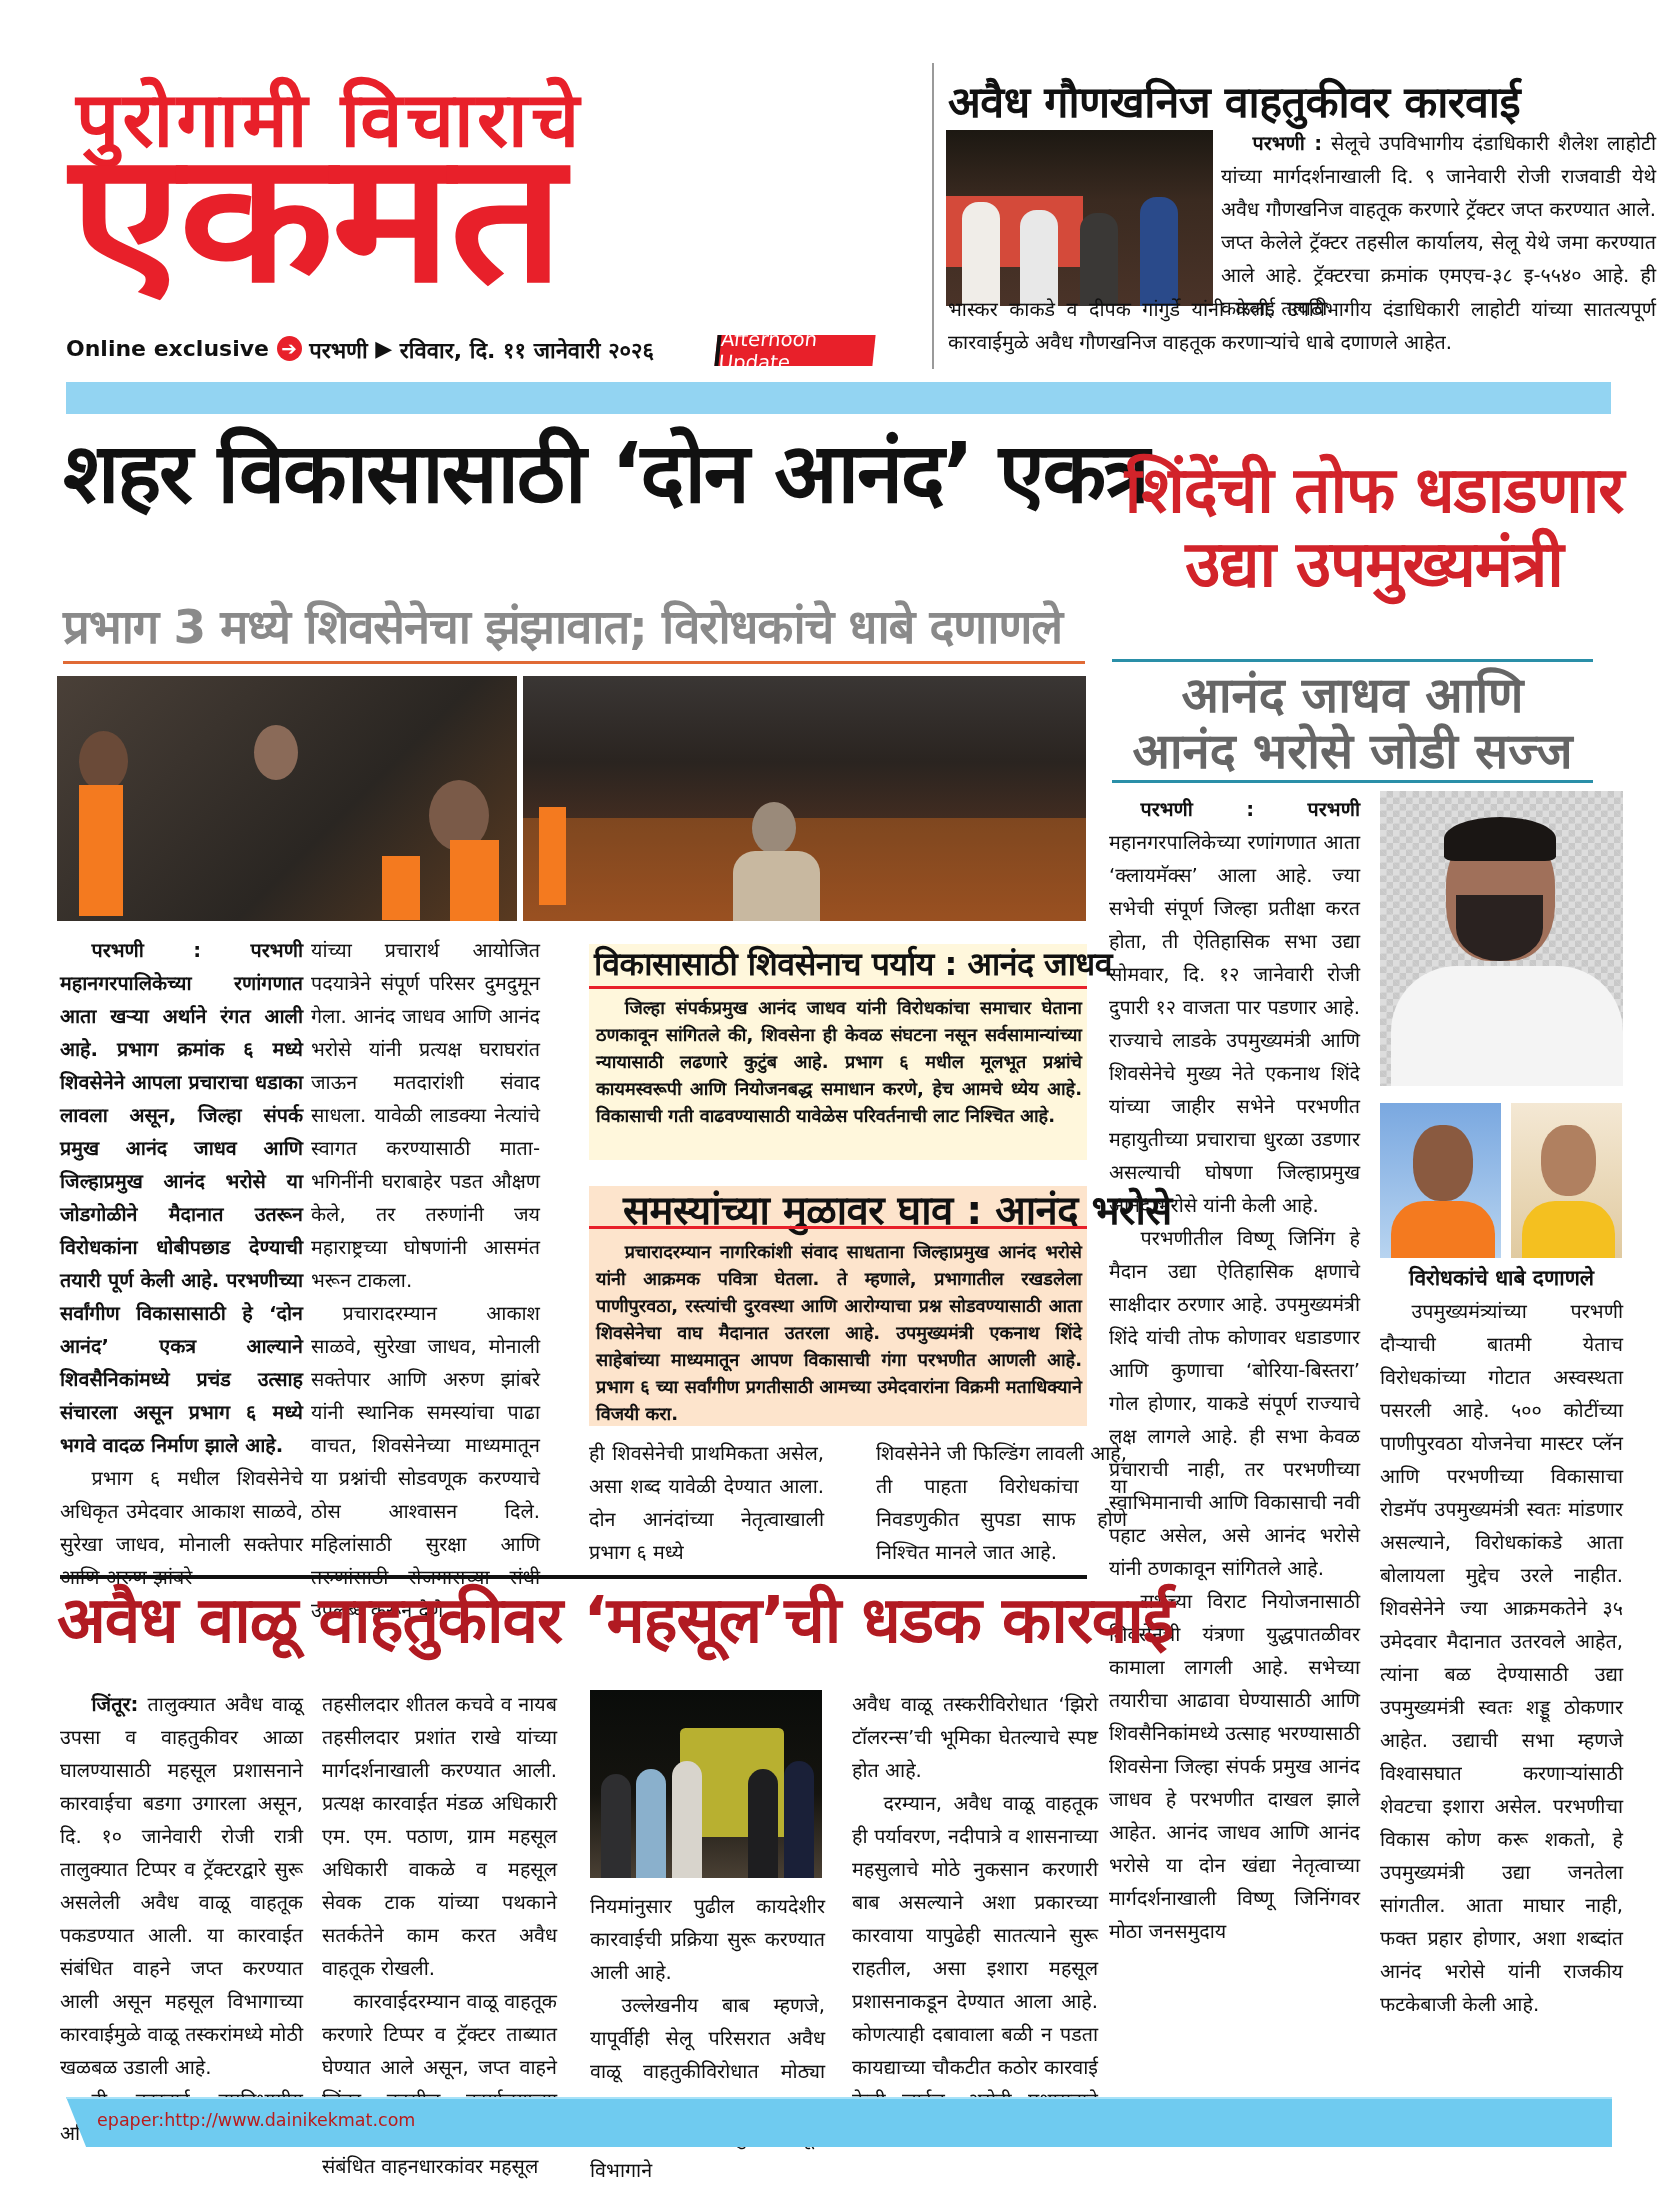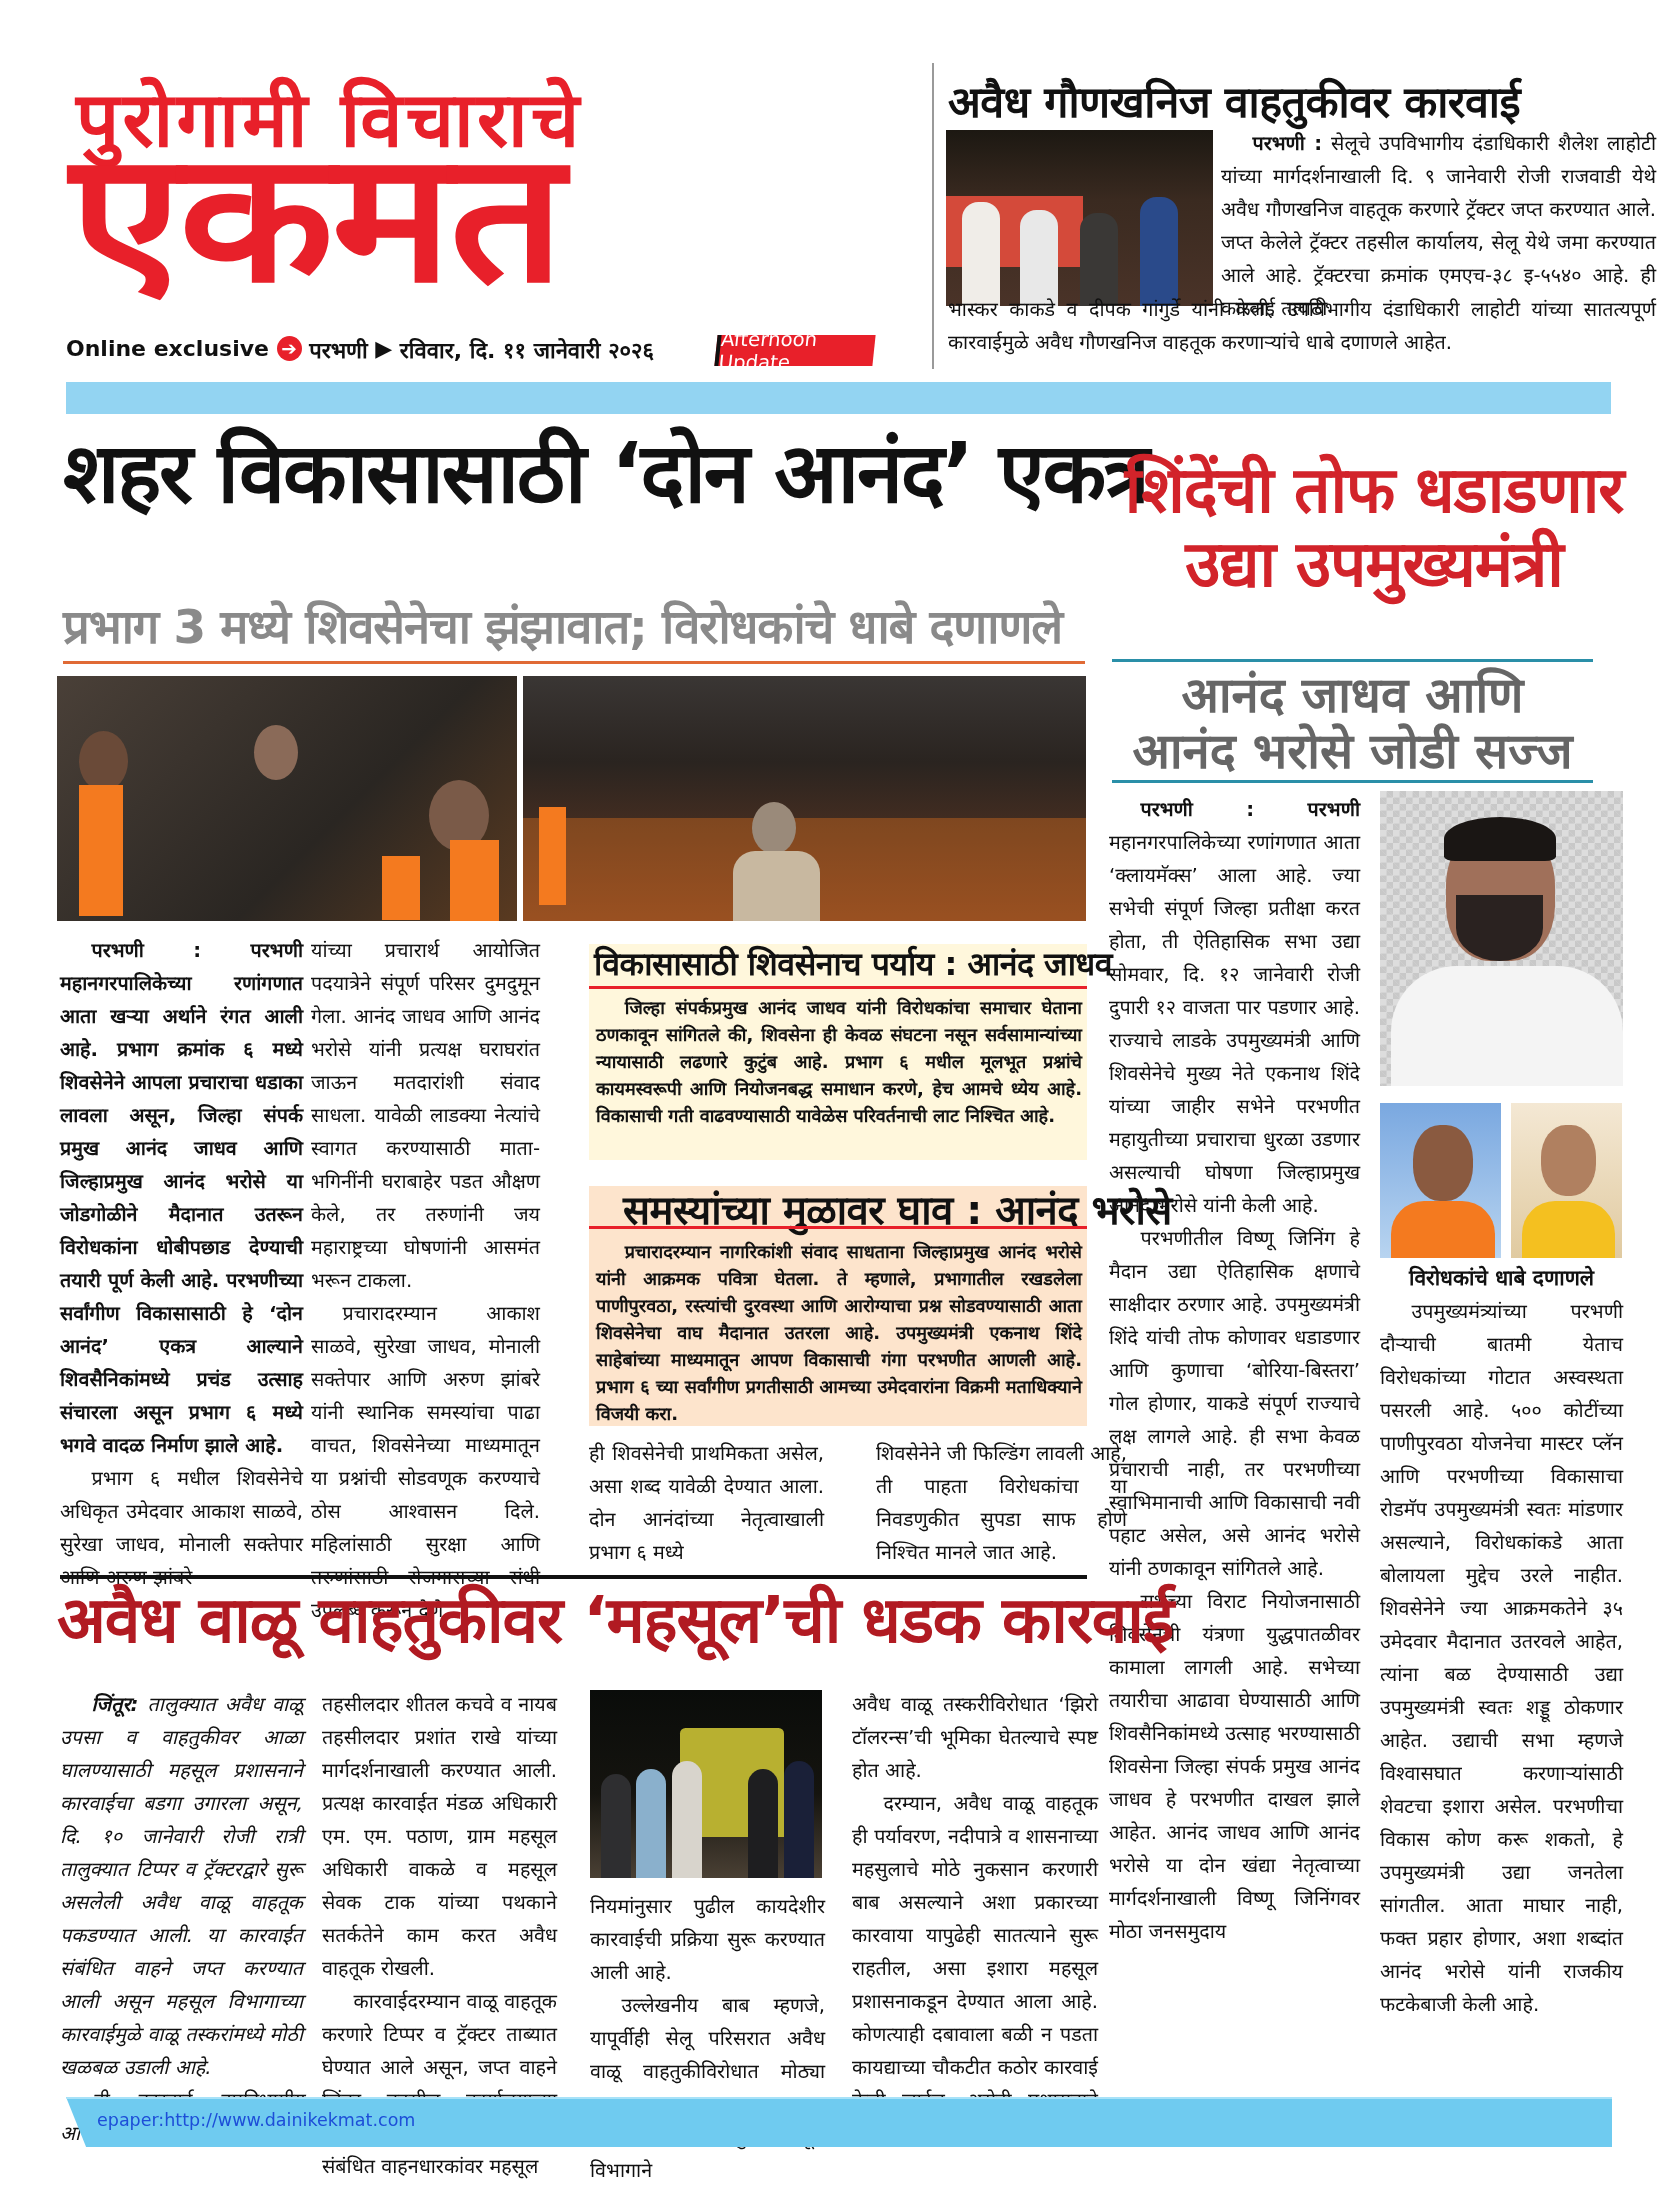--- a/index.html
+++ b/index.html
@@ -78,31 +78,31 @@
   #shinde-photo .hair { position: absolute; left: 64px; top: 26px; width: 112px; height: 44px; border-radius: 50% 50% 10% 10%; background: #1a1614; }
   #shinde-photo .shirt { position: absolute; left: 11px; top: 175px; width: 232px; height: 120px; border-radius: 66px 66px 0 0; background: #f4f4f4; }
   #photo-bharose { left: 1380px; top: 1103px; width: 121px; height: 155px; background: linear-gradient(180deg,#7aa8e0 0%,#b8d4f0 100%); overflow: hidden; }
   #photo-jadhav { left: 1511px; top: 1103px; width: 111px; height: 155px; background: linear-gradient(180deg,#f4e8d4 0%,#e0caa0 100%); overflow: hidden; }
   .mini-face { position: absolute; border-radius: 45%; }
   .mini-body { position: absolute; border-radius: 33px 33px 0 0; }
   #rcol2-top { left: 1380px; top: 1262px; width: 243px; }
 
   
   #bottom-headline { left: 57px; top: 1584px; font-size: 64px; font-weight: bold; color: #b11a22; white-space: nowrap; letter-spacing: -1.1px; line-height: 1.15; }
-  #bcol1 { left: 60px; top: 1688px; width: 243px; font-style: italic; }
+  #bcol1 { left: 60px; top: 1688px; width: 243px; }
   #bcol2 { left: 322px; top: 1688px; width: 235px; }
   #sand-photo { left: 590px; top: 1690px; width: 232px; height: 188px; background: linear-gradient(180deg,#0a0c0a 0%,#15140f 55%,#4a4034 100%); overflow: hidden; }
   #sand-photo .truck { position: absolute; left: 90px; top: 38px; width: 104px; height: 109px; background: #b8b030; border-radius: 5.5px 5.5px 0 0; }
   #sand-photo .person { position: absolute; bottom: 0; width: 30px; border-radius: 15.3px 15.3px 0 0; }
   #bcol3 { left: 590px; top: 1890px; width: 235px; }
   #bcol4 { left: 852px; top: 1688px; width: 246px; }
 
   
   #footer-band { left: 66px; top: 2097px; width: 1546px; height: 50px; background: #6fcbf0; clip-path: polygon(0 0, 100% 0, 100% 100%, 1.3% 100%); border-top: 2.2px solid #a8e2f8; }
-  #footer-url { left: 97px; top: 2110px; font-size: 17.5px; color: #1d4ed8; }
+  #footer-url { left: 97px; top: 2110px; font-size: 17.5px; color: #b91c1c; }
 </style>
 </head>
 <body>
 
 <div class="abs" id="tagline">पुरोगामी विचाराचे</div>
 <div class="abs" id="masthead-title">एकमत</div>
 <div class="abs" id="dateline">
   <span>Online exclusive</span>
   <span class="arrow-circle">➔</span>
   <span>परभणी</span>

